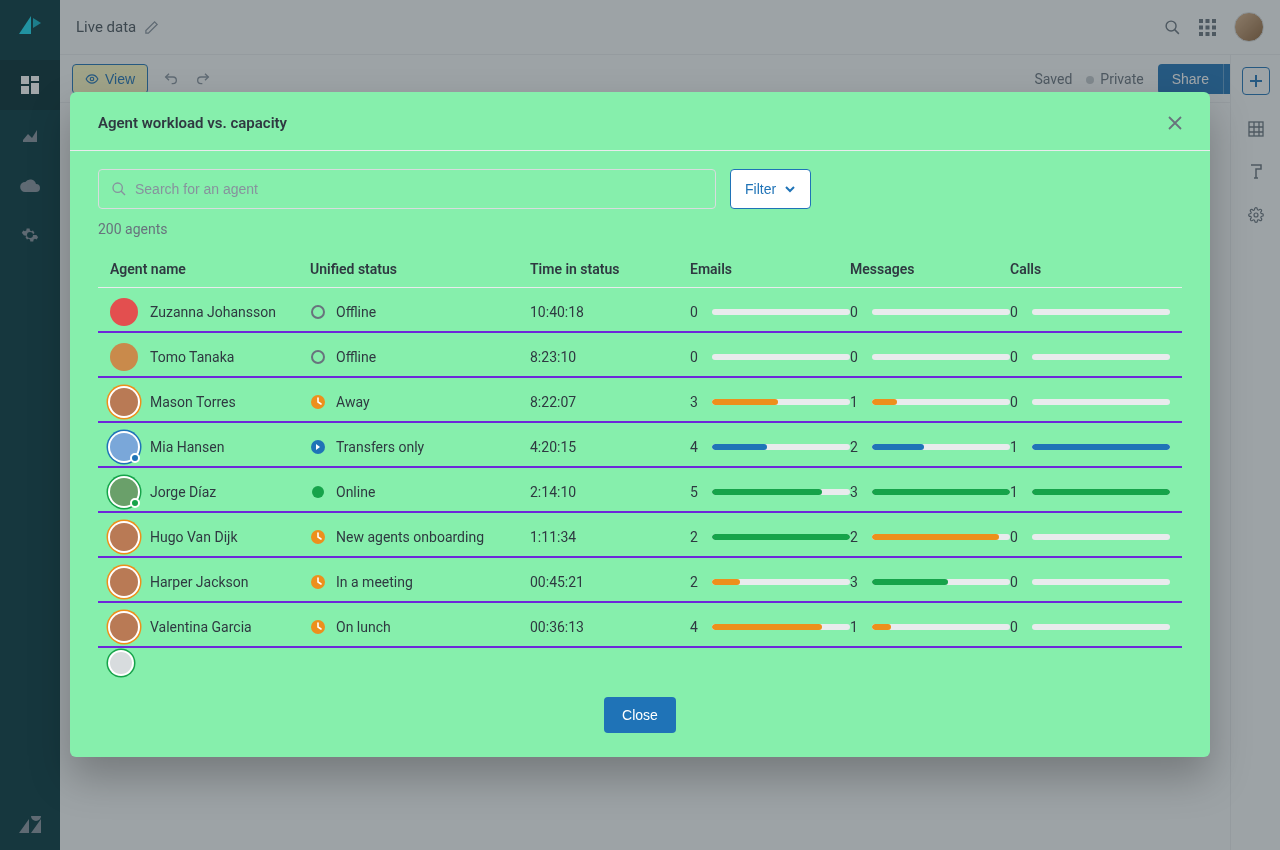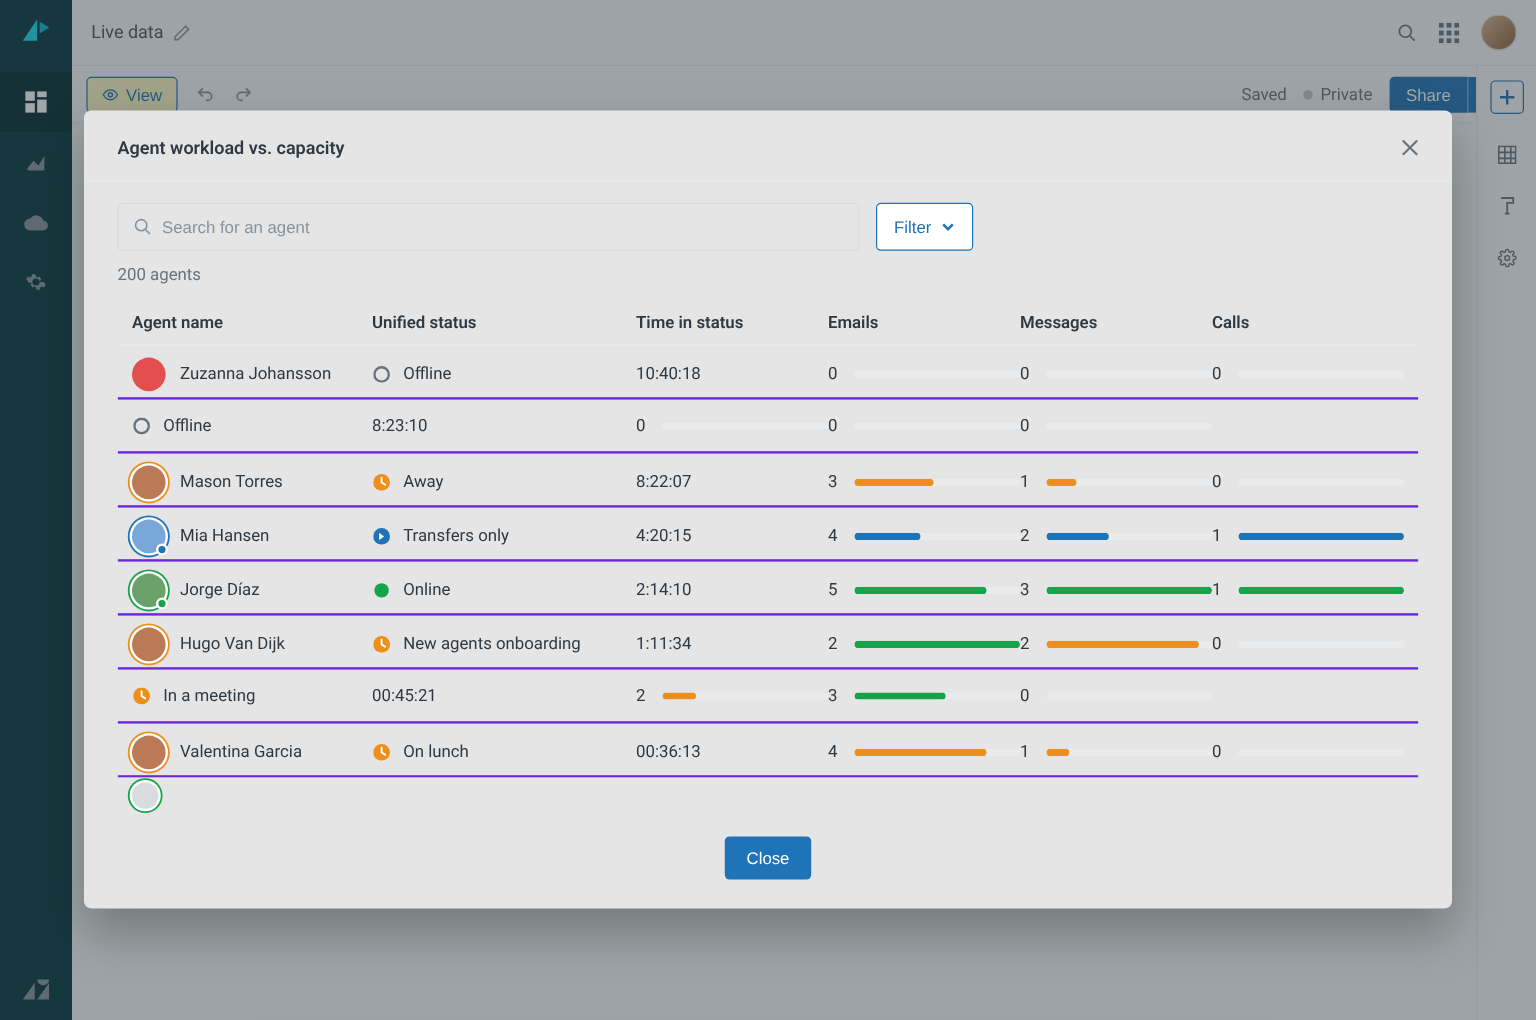--- a/index.html
+++ b/index.html
@@ -64,21 +64,21 @@
     .rightrail .rail-icon{color:#68737d;}
 
     
     .overlay {
       position:absolute; inset:0; background:rgba(47,57,65,0.45);
     }
 
     
     .modal {
       position:absolute; left:70px; top:92px; width:1140px; height:665px;
-      background:#e5e5e5; border-radius:6px; box-shadow:0 20px 40px rgba(0,0,0,.25);
+      background:#86efac; border-radius:6px; box-shadow:0 20px 40px rgba(0,0,0,.25);
       display:flex; flex-direction:column;
     }
     .modal-header { padding:22px 28px 18px; border-bottom:1px solid #e9ebed; display:flex; align-items:center;}
     .modal-header h2 { font-size:15px; font-weight:600; color:#2f3941; }
     .modal-header .close { margin-left:auto; color:#68737d; cursor:pointer; }
 
     .modal-body { padding:18px 28px 0; flex:1; overflow:hidden; display:flex; flex-direction:column;}
     .search-row { display:flex; gap:14px; align-items:center; margin-bottom:12px;}
     .search-box { flex:0 0 618px; height:40px; border:1px solid #d8dcde; border-radius:4px; display:flex; align-items:center; padding:0 12px; color:#87929d;}
     .search-box input { border:none; outline:none; flex:1; font-size:14px; color:#2f3941; background:transparent;}
@@ -318,20 +318,24 @@
               </div>
   </div>
     <div class="metric-cell">
     <span class="metric-val">0</span>
     <div class="bar">
                 <div class="fill grey" style="width:0%"></div>
               </div>
   </div>
   </div>
           <div class="trow">
+    <div class="agent-cell">
+      <div class="avatar " style="background:#c98a4b"></div>
+      <span>Tomo Tanaka</span>
+    </div>
     <div class="status-cell">
       <span class="status-ico">
                 <svg width="14" height="14" viewBox="0 0 14 14">
                   <circle cx="7" cy="7" r="6" fill="none" stroke="#68737d" stroke-width="2"></circle>
                 </svg>
               </span>
       <span>Offline</span>
     </div>
     <div>8:23:10</div>
     <div class="metric-cell">
@@ -486,20 +490,24 @@
               </div>
   </div>
     <div class="metric-cell">
     <span class="metric-val">0</span>
     <div class="bar">
                 <div class="fill grey" style="width:0%"></div>
               </div>
   </div>
   </div>
           <div class="trow">
+    <div class="agent-cell">
+      <div class="avatar ring-orange" style="background:#b97a55"></div>
+      <span>Harper Jackson</span>
+    </div>
     <div class="status-cell">
       <span class="status-ico">
                 <svg width="14" height="14" viewBox="0 0 14 14">
                   <circle cx="7" cy="7" r="7" fill="#ed8f1c"></circle>
                   <path d="M7 3v4l3 2" stroke="#fff" stroke-width="1.6" fill="none" stroke-linecap="round"></path>
                 </svg>
               </span>
       <span>In a meeting</span>
     </div>
     <div>00:45:21</div>

